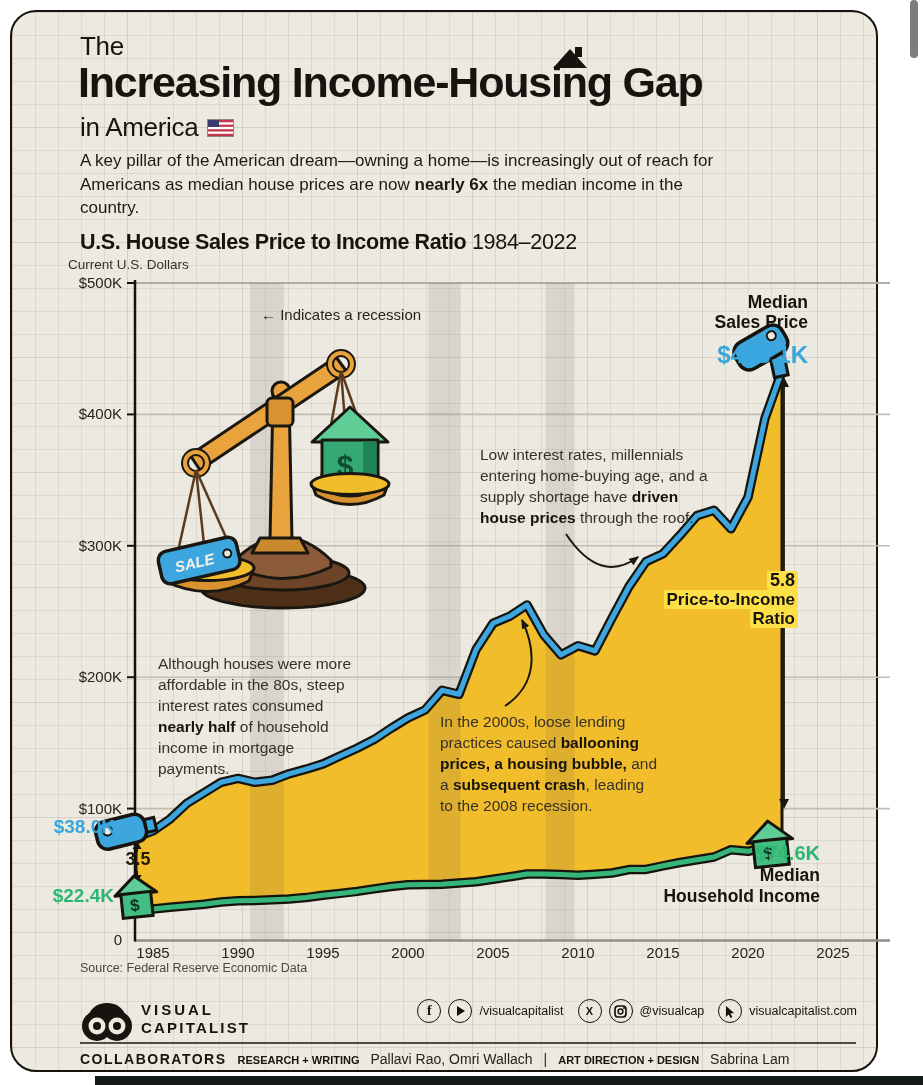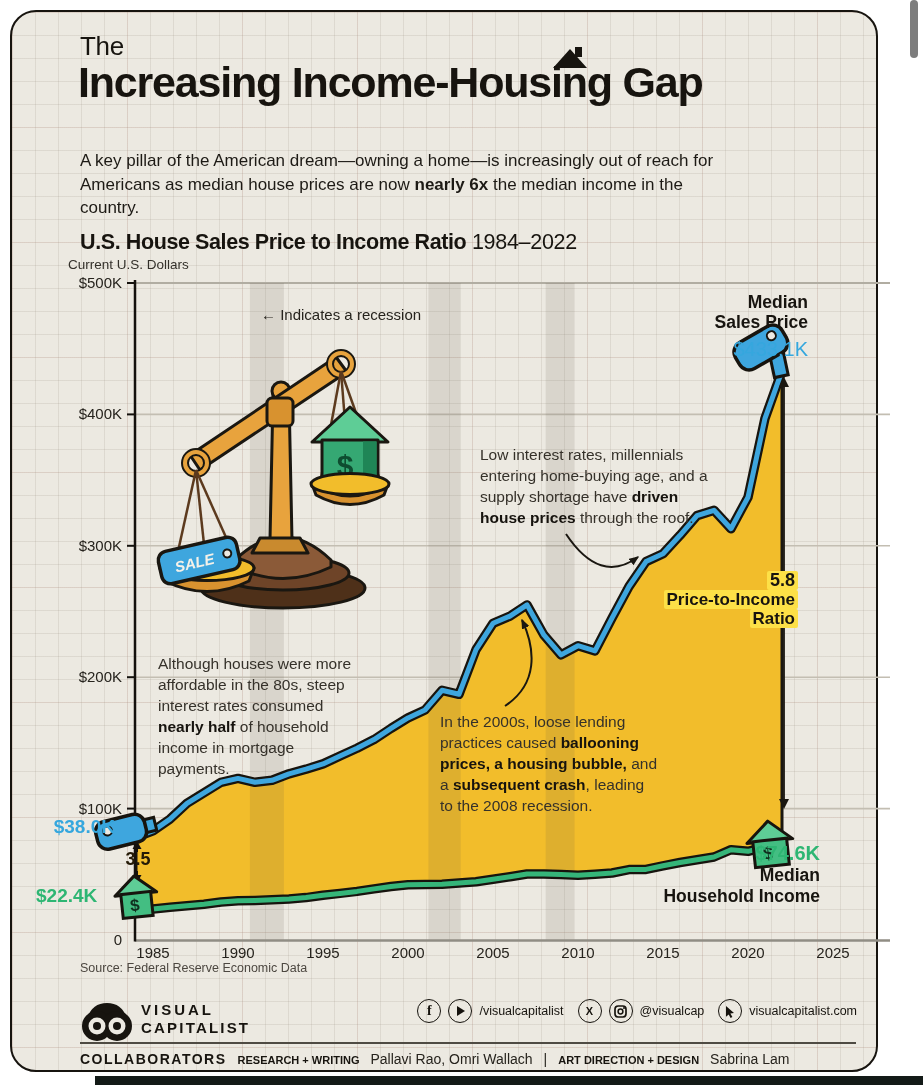--- a/index.html
+++ b/index.html
@@ -26,29 +26,29 @@
   .units{left:68px;top:257px;font-size:13.5px;color:#33302a;}
   .recession-note{left:261px;top:306px;font-size:15px;font-weight:normal;color:#26231d;}
   .ytick{position:absolute;left:36px;width:86px;text-align:right;font-size:15px;color:#26231d;}
   .xtick{position:absolute;width:60px;text-align:center;top:944px;font-size:15px;color:#26231d;}
   .ann{font-size:15.5px;line-height:21px;color:#35312a;}
   .ann b{color:#16130e;}
   .ann-affordable{left:158px;top:653px;width:205px;}
   .ann-bubble{left:440px;top:711px;width:218px;}
   .ann-roof{left:480px;top:444px;width:248px;}
   .lbl-msp{left:650px;top:292px;width:158px;text-align:right;font-size:17.5px;font-weight:bold;line-height:20px;}
-  .val-blue{color:#35A7DE;font-size:20px;font-weight:normal;margin-top:7px;}
+  .val-blue{color:#35A7DE;font-size:24px;font-weight:bold;margin-top:13px;}
   .lbl-ratio{left:630px;top:571px;width:168px;text-align:right;font-size:17px;font-weight:bold;line-height:19px;}
   .lbl-ratio span{background:#fde047;padding:0 3px;border-radius:2px;display:inline-block;}
   .lbl-ratio .r58{font-size:18px;}
   .lbl-inc{left:640px;top:843px;width:180px;text-align:right;font-size:17.5px;font-weight:bold;line-height:21px;}
   .val-green{color:#2EB673;font-size:20px;font-weight:bold;margin-bottom:1px;}
   .v-startprice{left:40px;top:816px;width:75px;text-align:right;font-size:19px;font-weight:bold;color:#35A7DE;}
   .v-ratio35{left:120px;top:849px;width:36px;text-align:center;font-size:18px;font-weight:bold;color:#241a06;}
-  .v-startinc{left:36px;top:885px;width:78px;text-align:left;font-size:19px;font-weight:bold;color:#2EB673;}
+  .v-startinc{left:36px;top:885px;width:78px;text-align:right;font-size:19px;font-weight:bold;color:#2EB673;}
   .source{left:80px;top:961px;font-size:12.5px;color:#4c4740;}
   .logo-svg{left:80px;top:996px;}
   .logo-t1{left:141px;top:1001px;font-size:15px;font-weight:bold;letter-spacing:3px;}
   .logo-t2{left:141px;top:1019px;font-size:15px;font-weight:bold;letter-spacing:2.2px;}
   .social{left:495px;top:998px;width:362px;height:26px;display:flex;align-items:center;justify-content:flex-end;gap:7px;font-size:12.5px;color:#16130e;}
   .soc{width:22px;height:22px;border:1.8px solid #16130e;border-radius:50%;display:flex;align-items:center;justify-content:center;flex:0 0 auto;background:transparent;}
   .soc-f{font-family:"Liberation Serif",serif;font-weight:bold;font-size:14px;line-height:1;}
   .soc-x{font-weight:bold;font-size:11px;line-height:1;}
   .soc-gap{width:8px;}
   .divider{left:80px;top:1042px;width:776px;height:2px;background:#4f4b43;}
@@ -180,20 +180,33 @@
     </g>
   </svg>
 
   <div class="layer">
     <div class="abs kicker">The</div>
     <div class="abs title">Increasing Income-Housing Gap</div>
     <svg class="abs roof-icon" width="38" height="24">
       <rect x="24" y="2" width="7" height="10" fill="#17140f"></rect>
       <polygon points="2,23 19,4 36,23" fill="#17140f"></polygon>
     </svg>
+    <div class="abs location">
+      <span>in America</span>
+      <svg width="27" height="18" viewBox="0 0 27 18">
+        <rect x="0.5" y="0.5" width="26" height="17" fill="#ffffff" stroke="#8a8a8a" stroke-width="1"></rect>
+        <g fill="#C0394B">
+          <rect x="1" y="1" width="25" height="2.3"></rect>
+            <rect x="1" y="5.6" width="25" height="2.3"></rect>
+          <rect x="1" y="10.2" width="25" height="2.3"></rect>
+            <rect x="1" y="14.8" width="25" height="2.2"></rect>
+        </g>
+        <rect x="1" y="1" width="11" height="7" fill="#3C3B6E"></rect>
+      </svg>
+    </div>
     <p class="abs intro" style="margin:0">A key pillar of the American dream—owning a home—is increasingly out of reach for Americans as median house prices are now <b>nearly 6x</b> the median income in the country.</p>
 
     <div class="abs sec-title">
       <b>U.S. House Sales Price to Income Ratio</b>
       <span>1984–2022</span>
     </div>
     <div class="abs units">Current U.S. Dollars</div>
     <div class="abs recession-note">← Indicates a recession</div>
 
     <div id="ticks">

